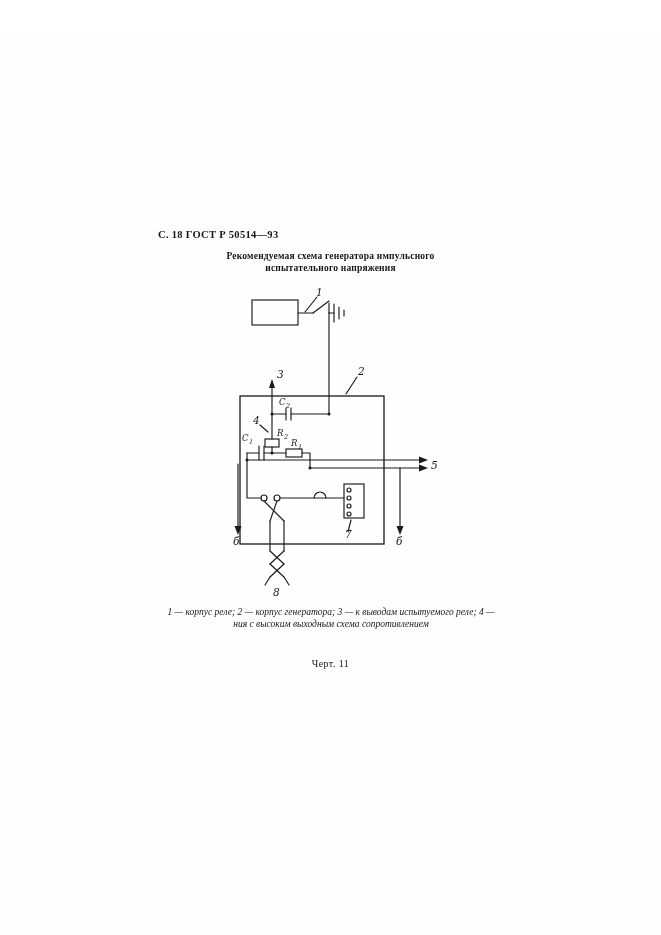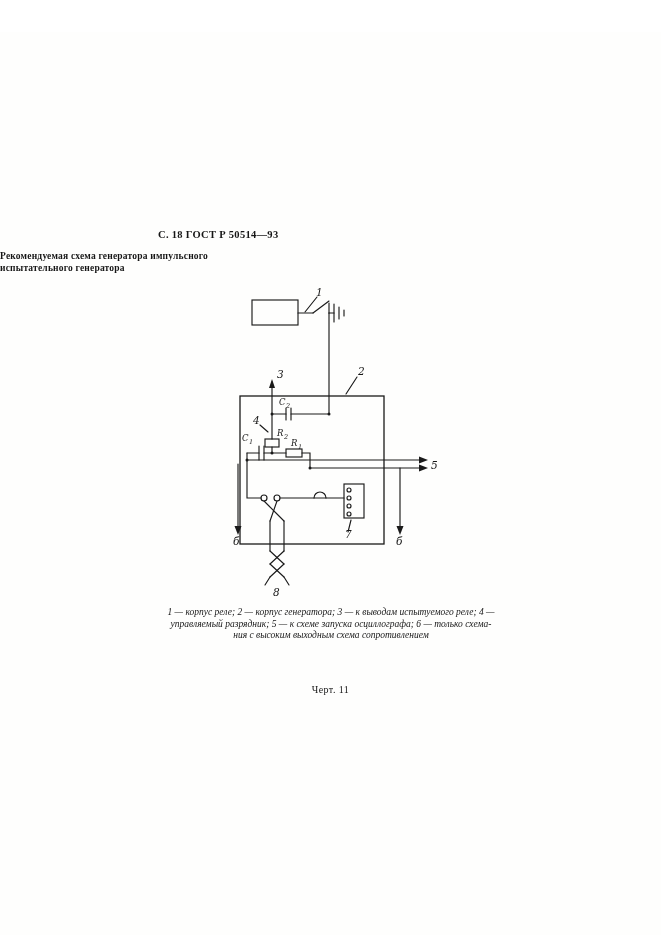--- a/index.html
+++ b/index.html
@@ -12,54 +12,54 @@
     overflow:hidden;
   }
   .page{position:absolute;inset:0;background:#fefefd;margin-top:32px;}
   .header{
     position:absolute;left:158px;top:197px;
     font-size:10.5px;font-weight:bold;letter-spacing:.3px;
     white-space:nowrap;
   }
   .title{
     position:absolute;left:0;top:219px;width:661px;
-    text-align:left;font-size:9.5px;font-weight:bold;
+    text-align:center;font-size:9.5px;font-weight:bold;
     line-height:11.5px;letter-spacing:.2px;
   }
   .diagram{
     position:absolute;left:210px;top:248px;width:240px;height:322px;
   }
   .caption{
     position:absolute;left:150px;top:575px;width:362px;
     text-align:center;font-size:9.5px;font-style:italic;
     line-height:11.5px;
   }
   .fig-label{
-    position:absolute;left:0;top:652px;width:661px;
+    position:absolute;left:0;top:626px;width:661px;
     text-align:center;font-size:10px;letter-spacing:.4px;
   }
   svg text{
     font-family:"DejaVu Serif","Liberation Serif",serif;
     font-style:italic;
     fill:#161616;
   }
   .num-label{font-size:10.5px;}
   .comp-label{font-size:8.5px;}
   .comp-sub{font-size:6.5px;}
 </style>
 </head>
 <body>
 
 <div class="page">
 
   <div class="header">С. 18 ГОСТ Р 50514—93</div>
 
   <div class="title">
     <div>Рекомендуемая схема генератора импульсного</div>
-    <div>испытательного генератора</div>
+    <div>испытательного напряжения</div>
   </div>
 
   <svg class="diagram" viewBox="210 248 240 322" xmlns="http://www.w3.org/2000/svg">
 
     <g stroke="#1a1a1a" stroke-width="1.15" fill="none" stroke-linecap="round">
 
       <rect x="252" y="268" width="46" height="25"></rect>
 
       <path d="M298,281 H313"></path>
       <path d="M313,281 L329,269"></path>
@@ -167,19 +167,18 @@
     <text class="comp-label" x="242" y="409">C</text>
     <text class="comp-sub" x="249" y="412">1</text>
     <text class="comp-label" x="277" y="404">R</text>
     <text class="comp-sub" x="284" y="407">2</text>
     <text class="comp-label" x="291" y="414">R</text>
     <text class="comp-sub" x="298" y="417">1</text>
   </svg>
 
   <div class="caption">
     <div>1 — корпус реле; 2 — корпус генератора; 3 — к выводам испытуемого реле; 4 —</div>
-    <div>управляемый разрядник; 5 — к схеме запуска осциллографа; 6 — только схема-</div>
     <div>ния с высоким выходным схема сопротивлением</div>
   </div>
 
   <div class="fig-label">Черт. 11</div>
 
 </div>
 
 </body></html>

